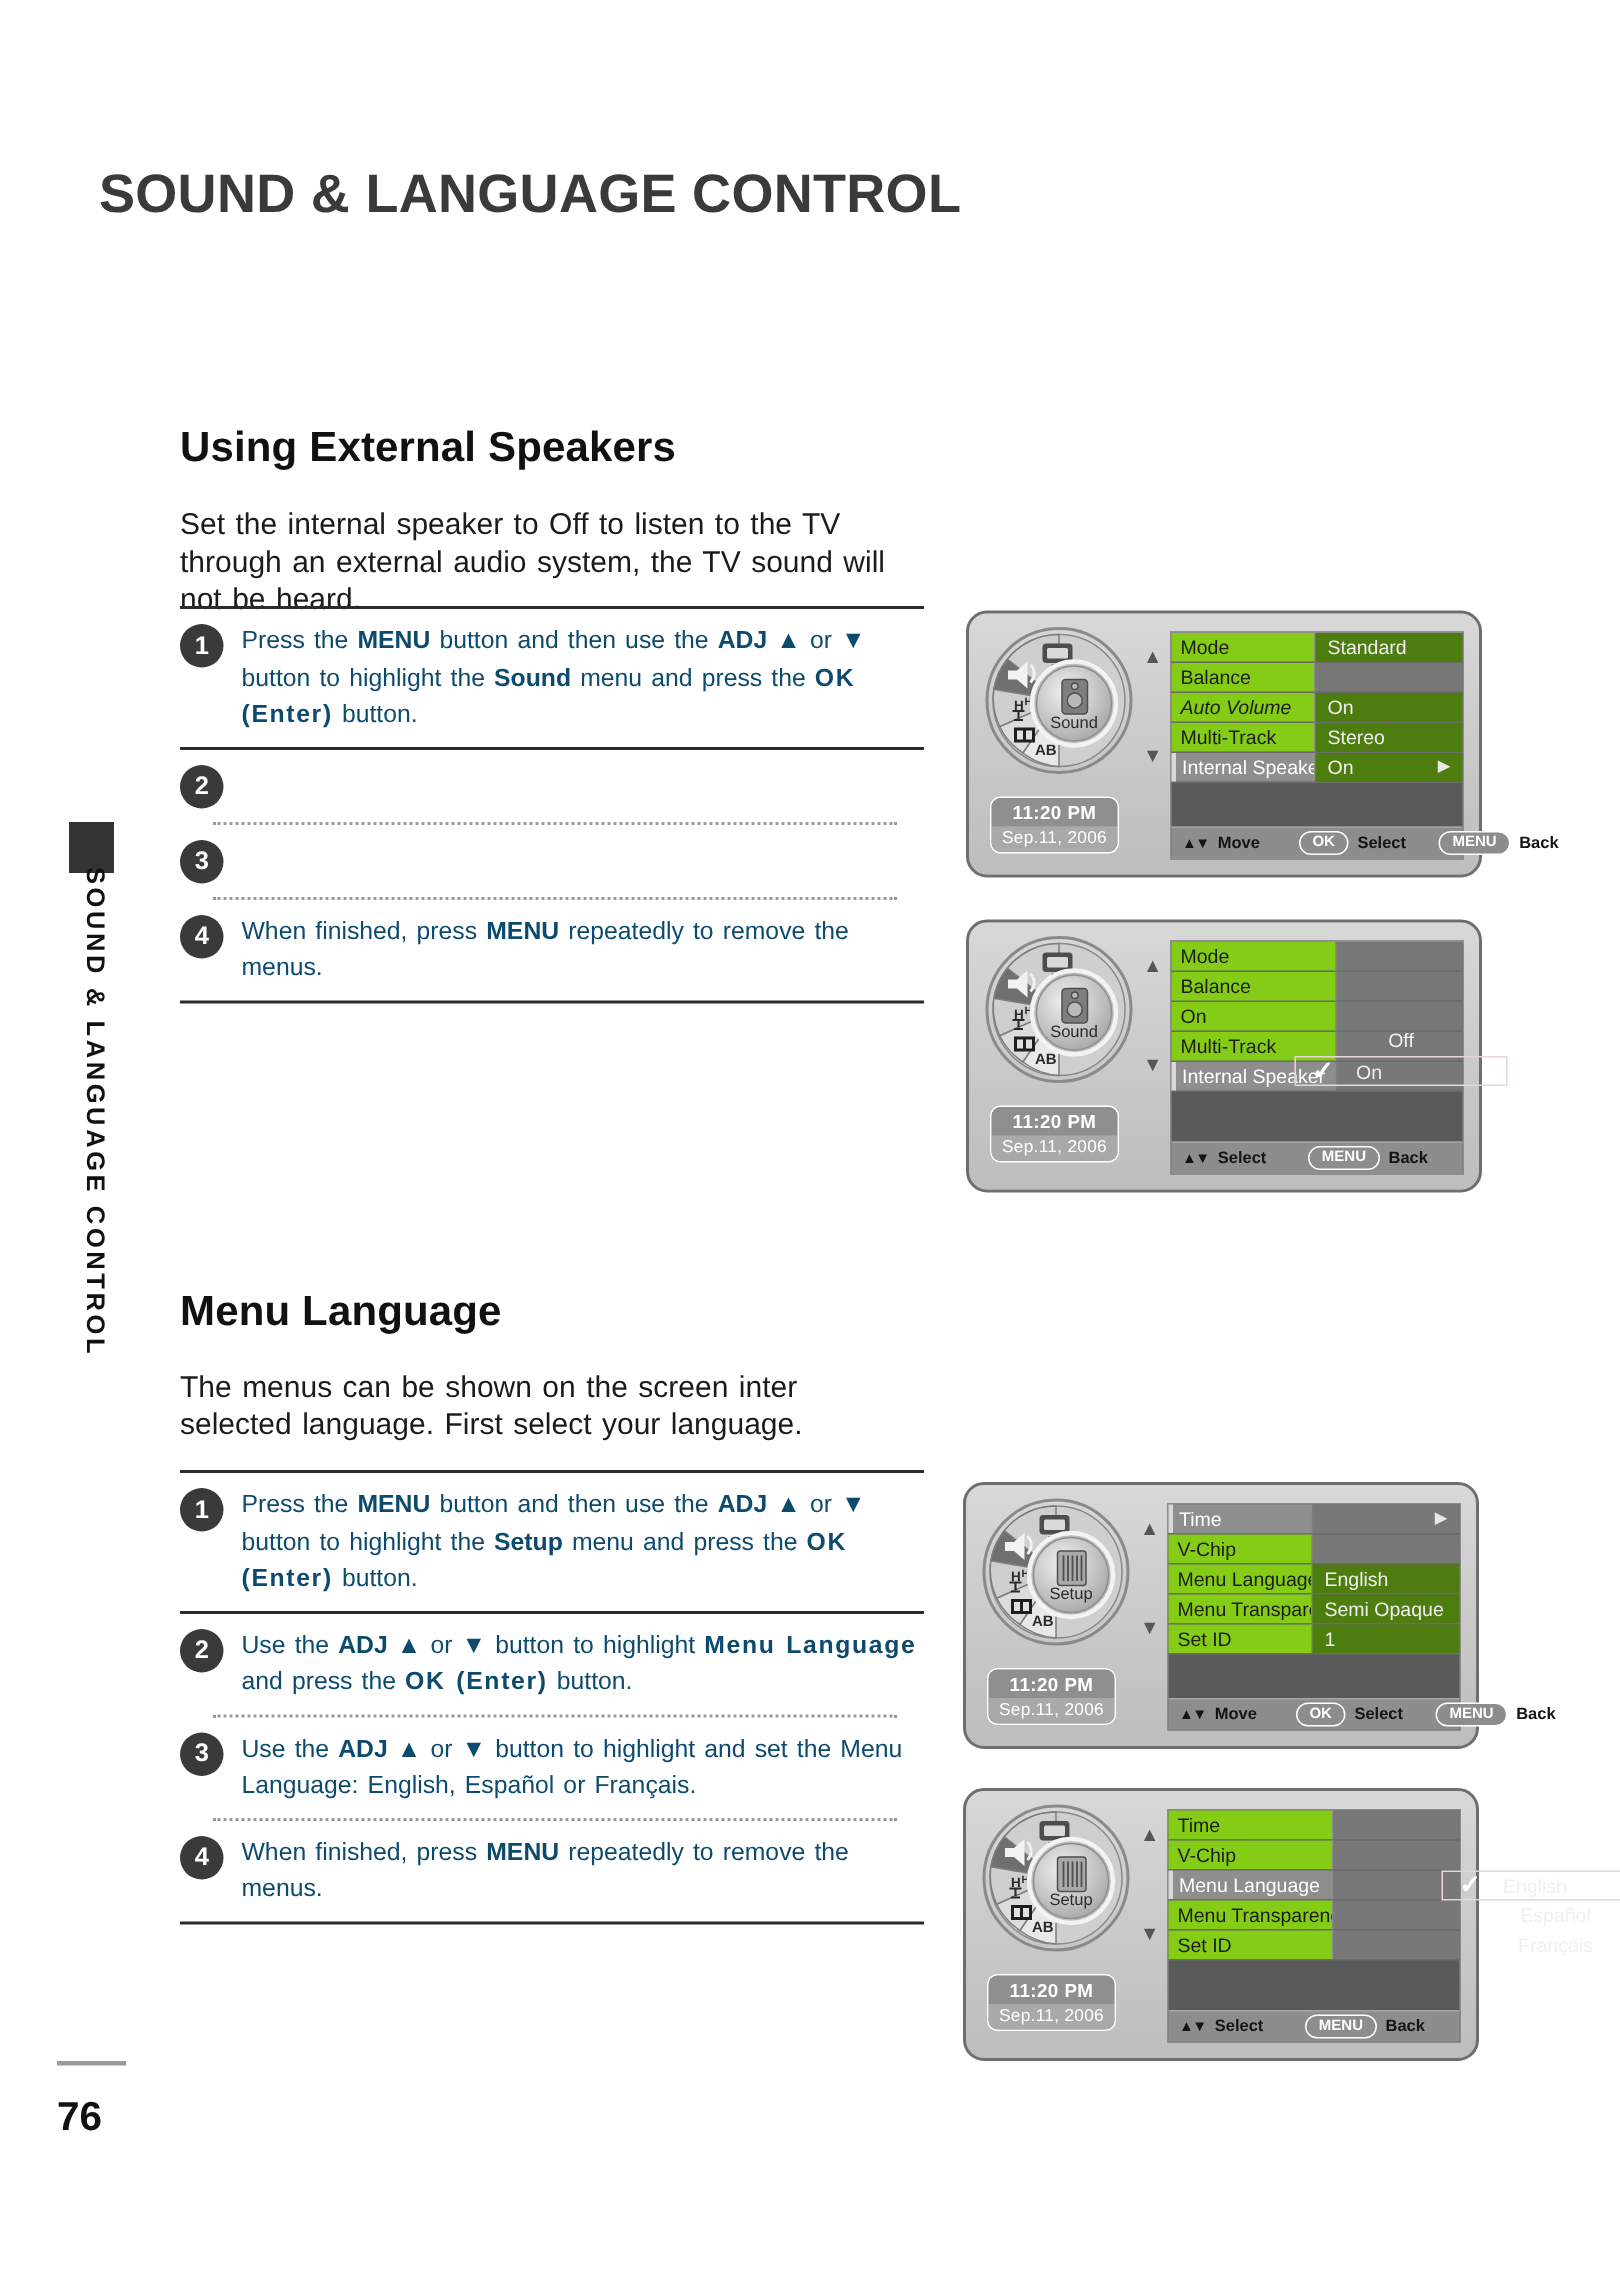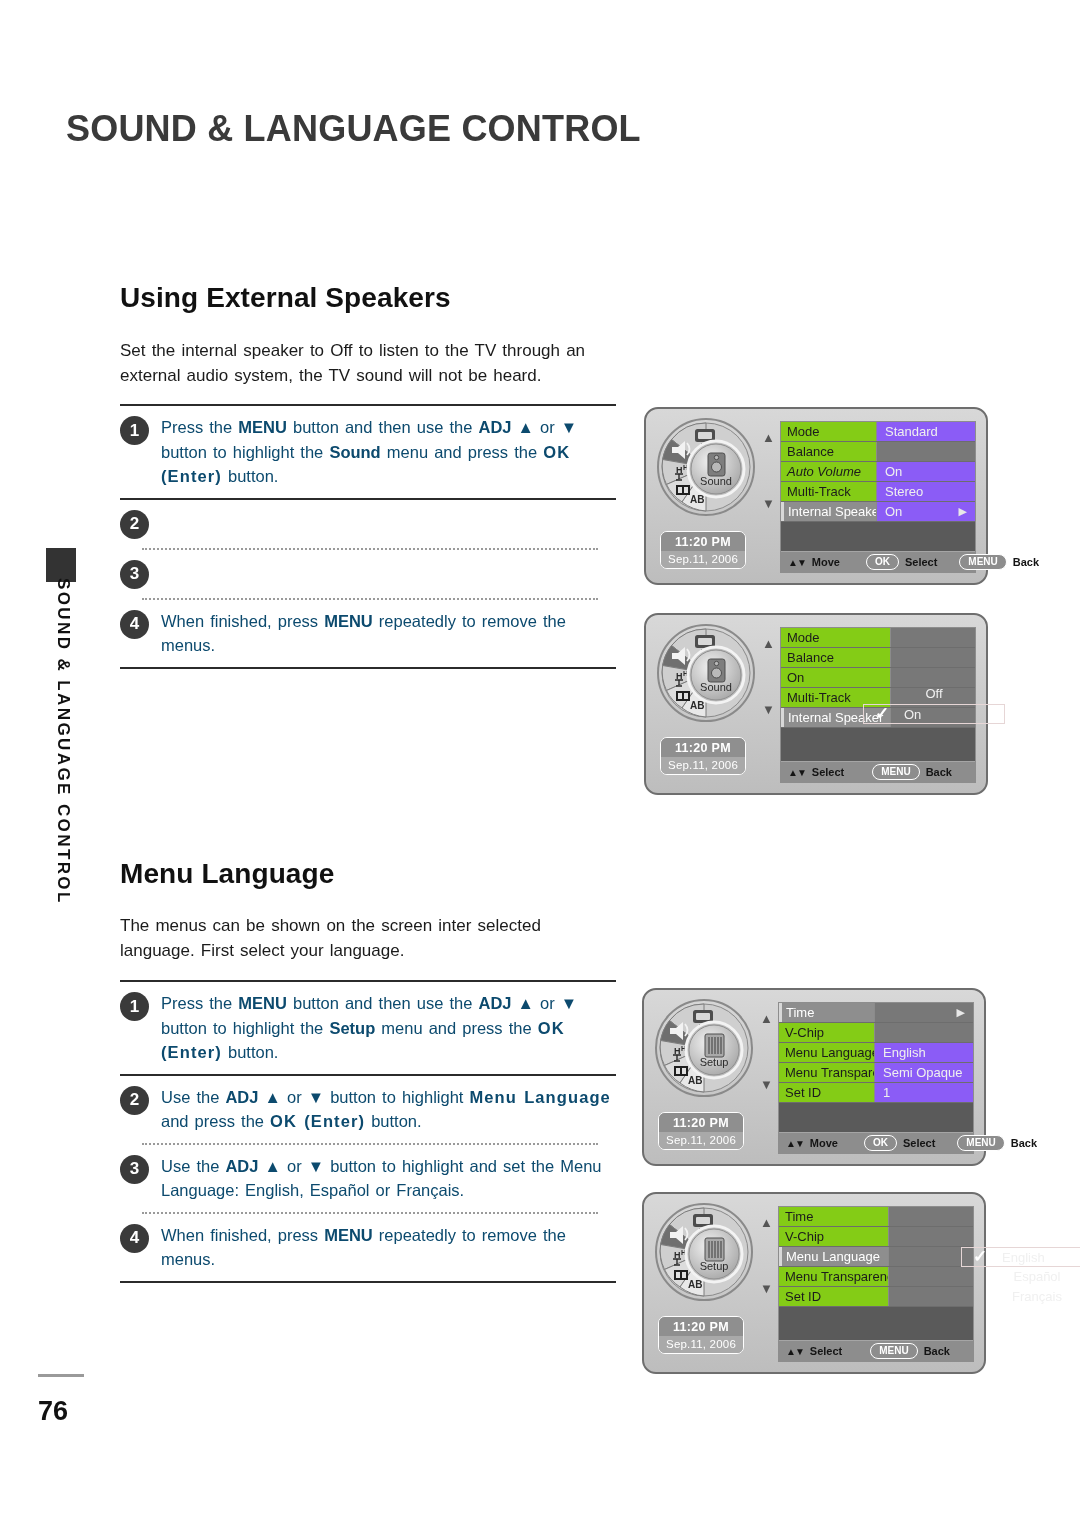--- a/index.html
+++ b/index.html
@@ -34,21 +34,21 @@
   .pg-rule{position:absolute;left:38px;top:1374px;width:46px;height:3px;background:#9a9a9a;}
   .pg-num{position:absolute;left:38px;top:1396px;font-size:27px;font-weight:700;color:#111;}
 
   
   .sec-h{
     position:absolute;left:120px;
     font-size:28px;font-weight:700;color:#111;letter-spacing:.1px;
   }
   .sec-intro{
     position:absolute;left:120px;width:492px;
-    font-size:17px;line-height:25px;color:#1b1b1b;
+    font-size:20px;line-height:25px;color:#1b1b1b;
     word-spacing:1.4px;
   }
 
   
   .steps{position:absolute;left:120px;width:496px;}
   .rule-solid{height:2px;background:#2b2b2b;width:100%;}
   .rule-dots{height:0;border-top:2px dotted #9a9a9a;width:92%;margin-left:22px;}
   .step{position:relative;display:flex;align-items:flex-start;padding:9px 0 9px 0;}
   .badge{
     flex:0 0 auto;width:29px;height:29px;border-radius:50%;
@@ -98,21 +98,21 @@
   }
   .mlabel{
     background:#84cc16;color:#1c1c1c;font-size:13px;
     height:19px;line-height:19px;padding-left:6px;
     box-sizing:border-box;border-right:1px solid #8b8b8b;
     white-space:nowrap;overflow:hidden;
   }
   .mlabel.sel{background:#8e8e8e;color:#fff;border-left:3px solid #d8d8d8;padding-left:4px;}
   .mval{
     color:#efefef;font-size:13px;height:19px;line-height:19px;
-    padding-left:8px;flex:1;background:#8b5cf6;white-space:nowrap;
+    padding-left:8px;flex:1;background:#4d7c0f;white-space:nowrap;
   }
   .mval.dim{background:#787878;}
   .mrow .caret{
     position:absolute;right:8px;top:3px;color:#e8e8e8;font-size:11px;line-height:13px;
   }
 
   
   .popup{position:absolute;color:#f0f0f0;font-size:13px;}
   .popup .opt{
     height:20px;line-height:20px;text-align:center;padding:0 12px;white-space:nowrap;

